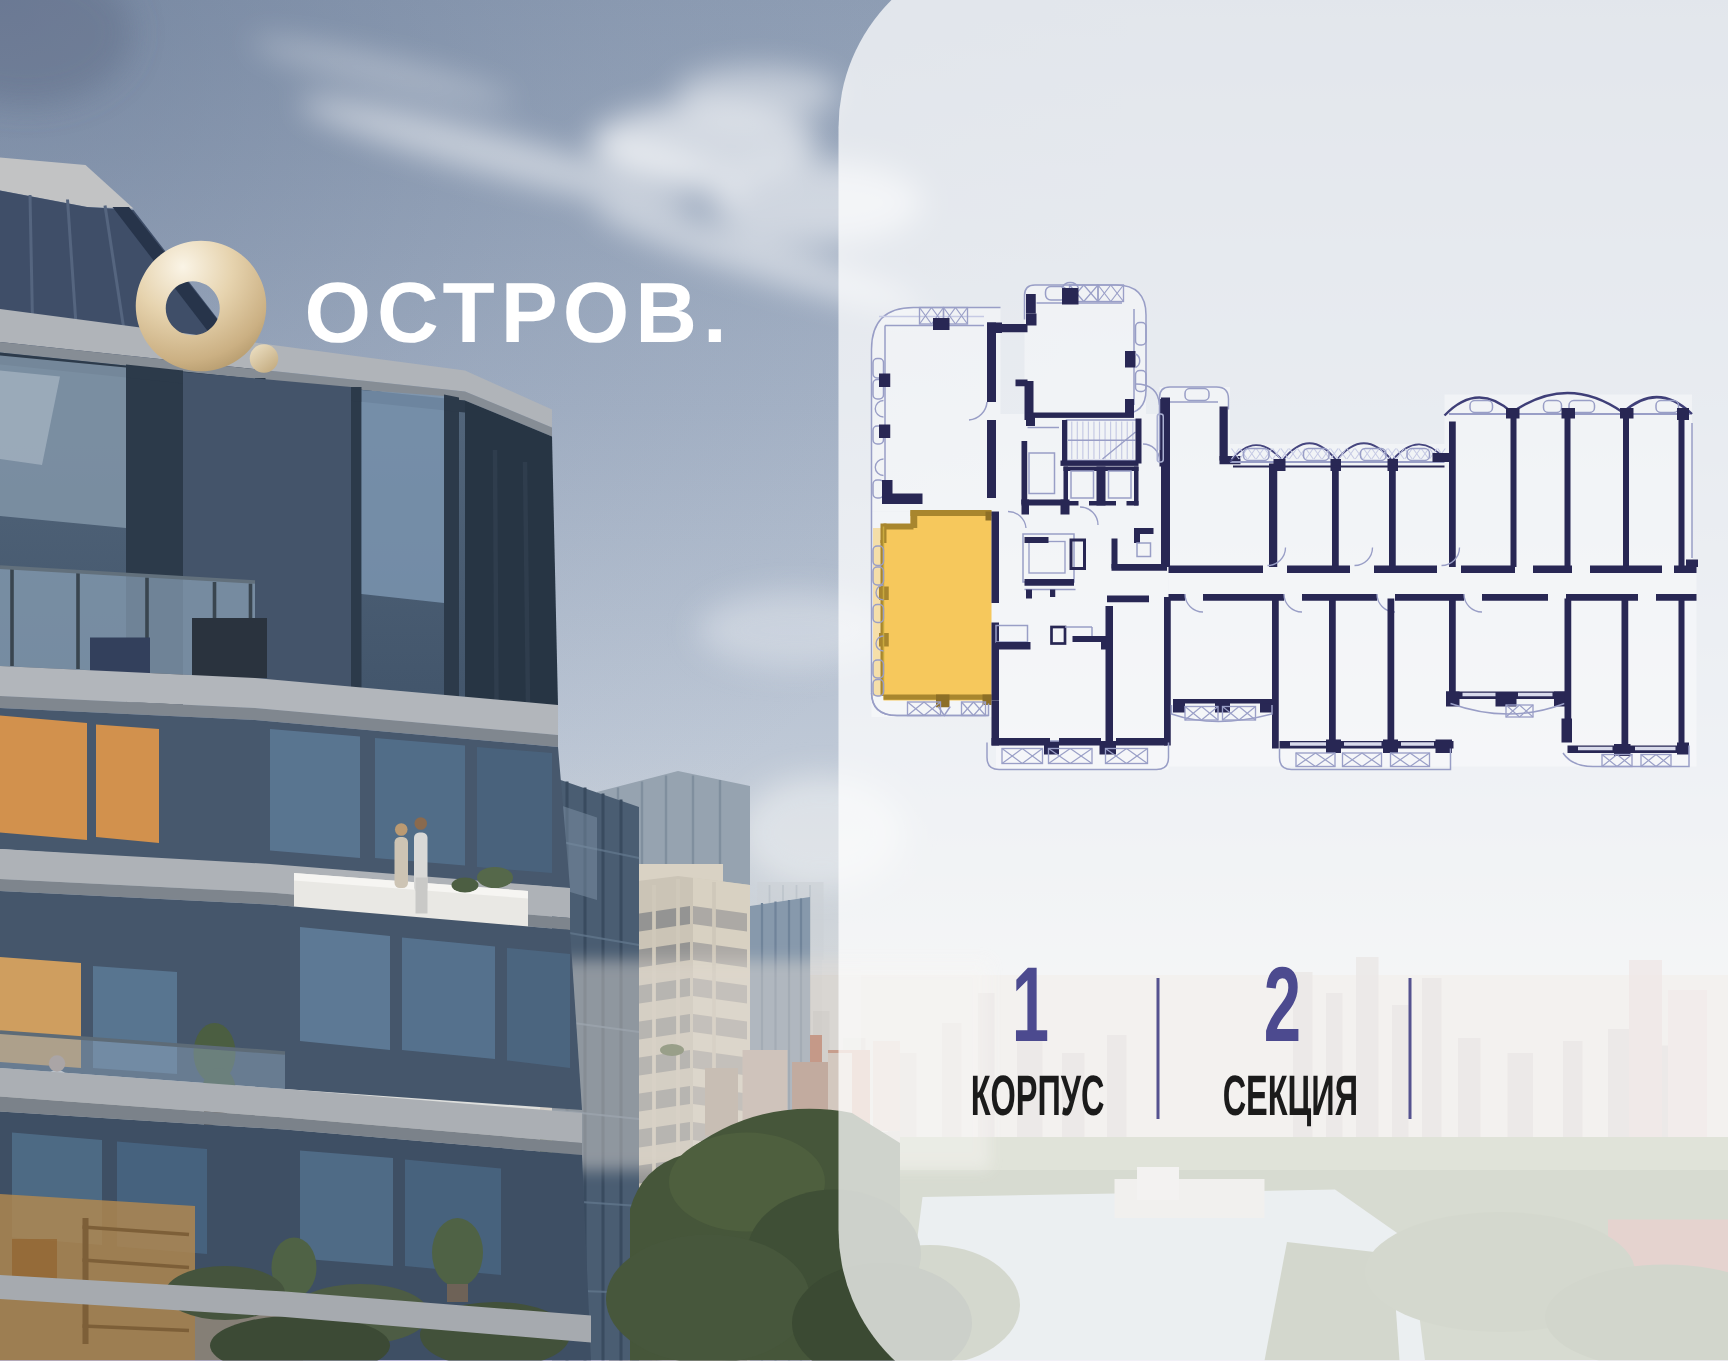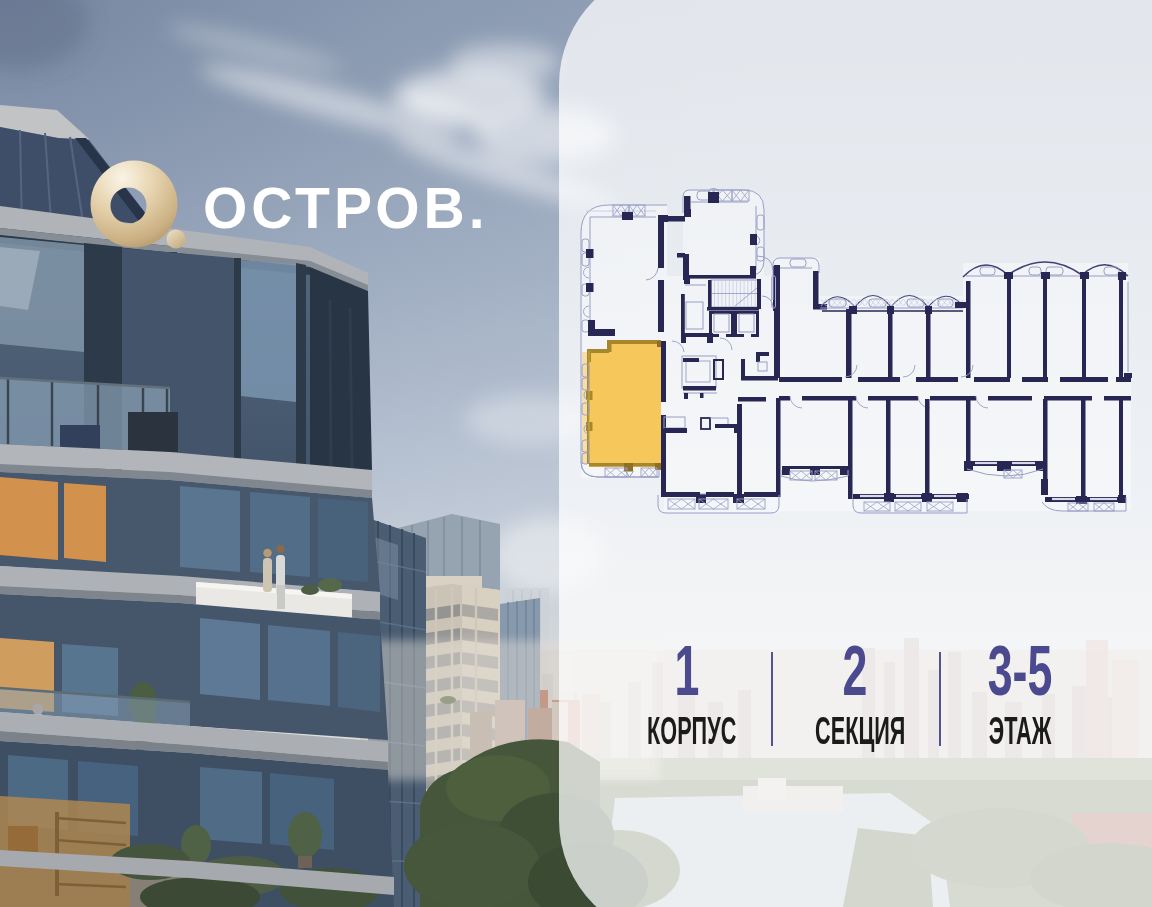--- a/index.html
+++ b/index.html
@@ -960,23 +960,19 @@
     <div class="abs" style="left:58px;top:0;width:140px;text-align:center;">
       <div style="font-size:71px;font-weight:bold;transform:scaleX(0.63);line-height:1;margin-top:5px;">1</div>
       <div style="font-size:38px;font-weight:bold;color:#1b1b1b;transform:scaleX(0.57);margin-top:4px;white-space:nowrap;">КОРПУС</div>
     </div>
 
     <div class="abs" style="left:226px;top:0;width:140px;text-align:center;">
       <div style="font-size:71px;font-weight:bold;transform:scaleX(0.63);line-height:1;margin-top:5px;">2</div>
       <div style="font-size:38px;font-weight:bold;color:#1b1b1b;transform:scaleX(0.57);margin-top:4px;white-space:nowrap;">СЕКЦИЯ</div>
     </div>
 
-    <div class="abs" style="left:391px;top:0;width:140px;text-align:center;">
-      <div style="font-size:71px;font-weight:bold;transform:scaleX(0.63);line-height:1;margin-top:5px;">3-5</div>
-      <div style="font-size:38px;font-weight:bold;color:#1b1b1b;transform:scaleX(0.57);margin-top:4px;white-space:nowrap;">ЭТАЖ</div>
-    </div>
 
     <div class="abs" style="left:212px;top:22px;width:2px;height:94px;background:#55528f;"></div>
 
     <div class="abs" style="left:380px;top:22px;width:2px;height:94px;background:#55528f;"></div>
   </div>
 
 </div>
 
 </body></html>

